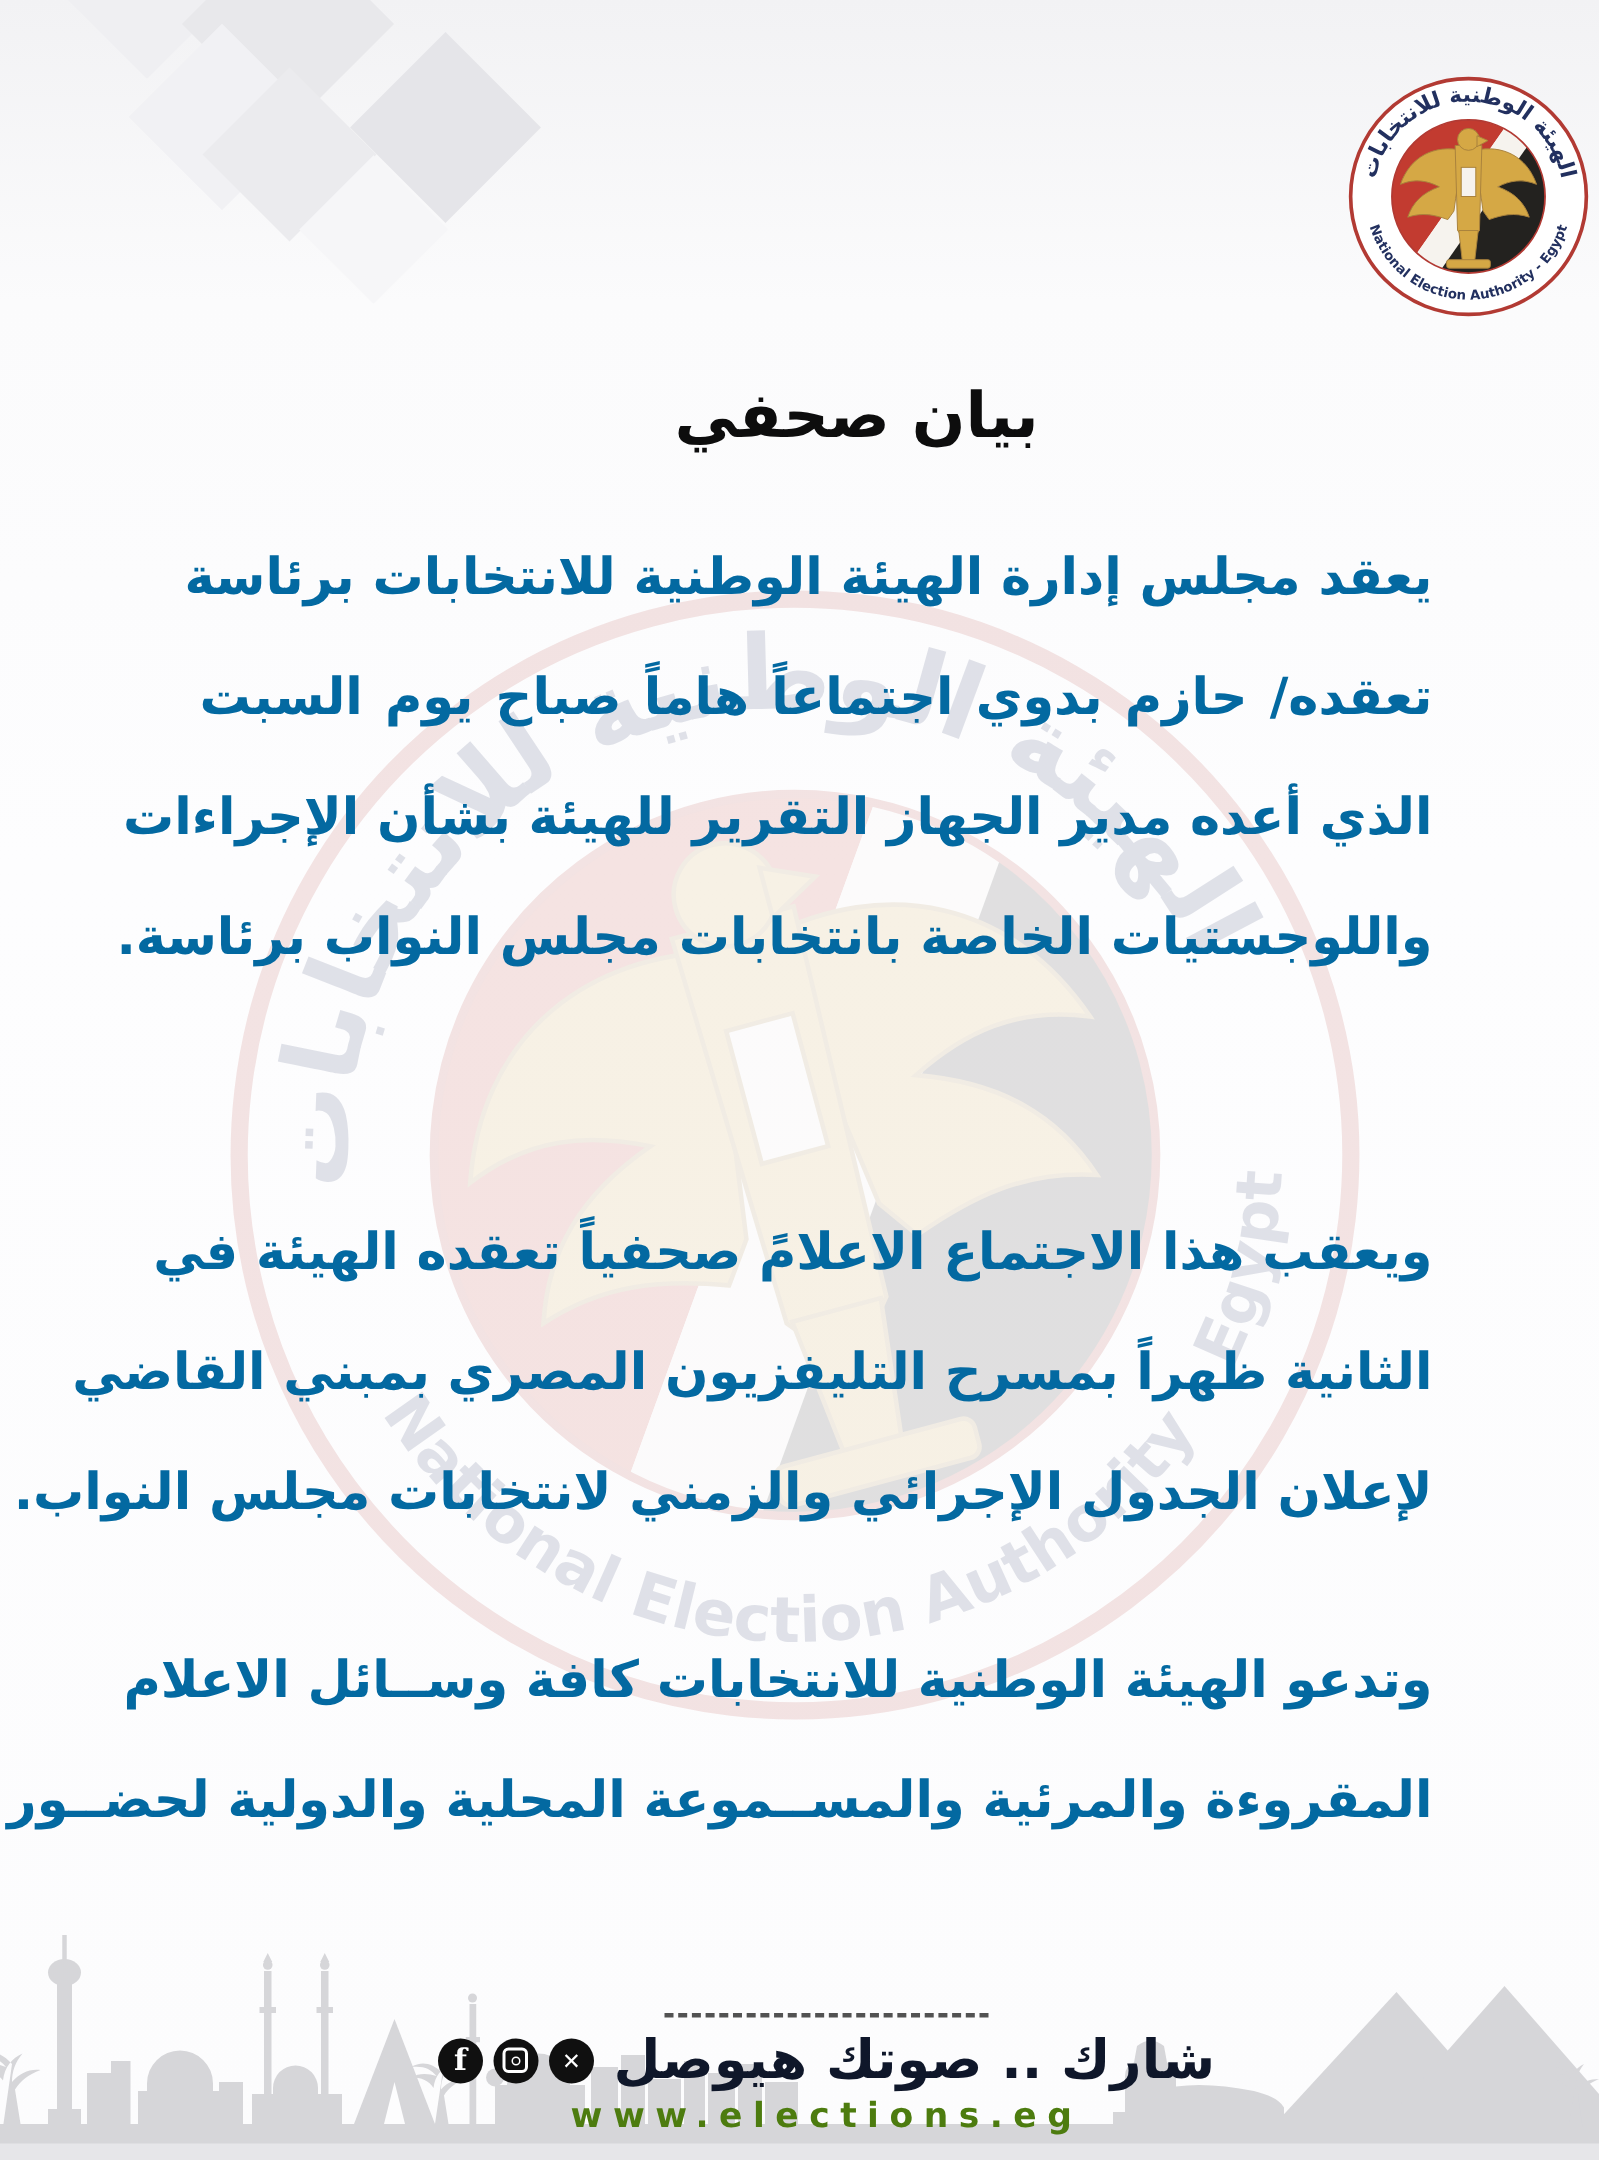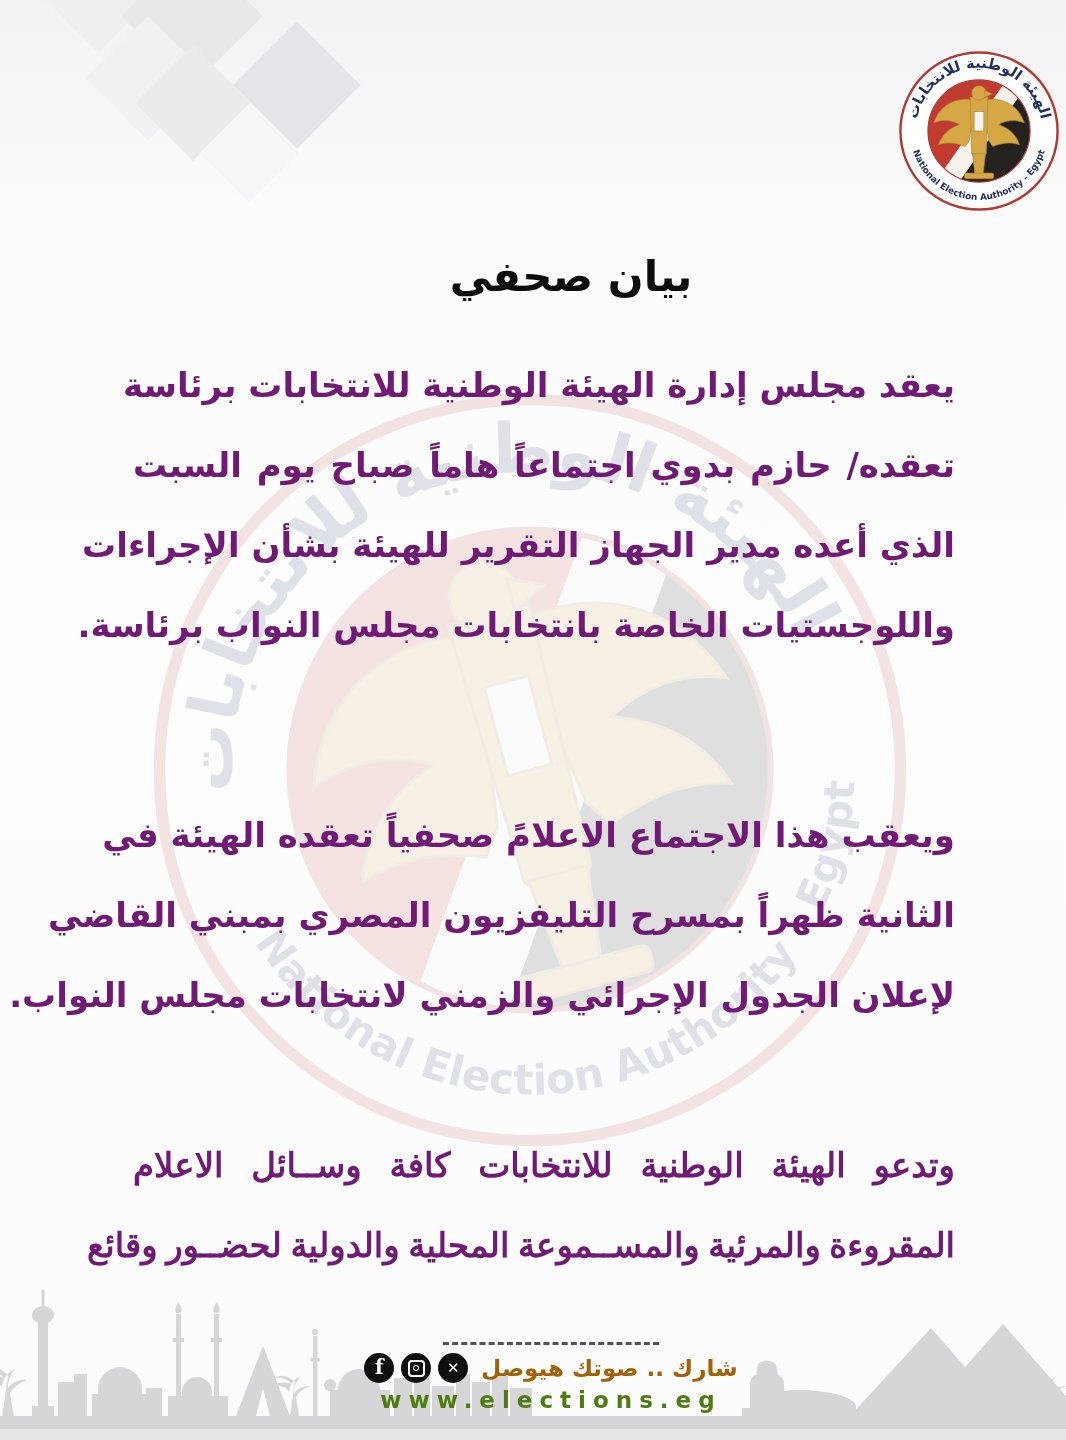--- a/index.html
+++ b/index.html
@@ -30,36 +30,36 @@
   
   .doc-title{
     position:absolute;left:0;right:0;top:252px;text-align:center;
     transform:translateX(38px);
     font-size:42px;font-weight:bold;letter-spacing:1px;color:#0d0d0d;
   }
 
   
   .para{
     position:absolute;right:111px;width:822px;direction:rtl;
-    font-size:34px;font-weight:bold;line-height:80px;color:#701a75;
-  }
-  .p1{top:345px;} .p2{top:795px;} .p3{top:1126px;font-family:Liberation Serif, serif;}
+    font-size:34px;font-weight:bold;line-height:80px;color:#0369a1;
+  }
+  .p1{top:345px;} .p2{top:795px;} .p3{top:1080px;}
   .pline{text-align:justify;text-align-last:justify;white-space:nowrap;}
   .pline.last{text-align-last:right;}
 
   
   .skyline{position:absolute;left:0;bottom:0;width:1066px;height:162px;}
   .footer-group{
     position:absolute;left:0;right:0;top:1342px;
     display:flex;flex-direction:column;align-items:center;
     transform:translateX(18px);
   }
   .dash-sep{width:216px;height:0;border-top:3px dashed #525252;margin-bottom:8px;}
   .share-row{display:flex;align-items:center;gap:7px;direction:rtl;}
-  .share-text{font-size:23px;font-weight:bold;color:#a16207;margin-left:6px;}
+  .share-text{font-size:36px;font-weight:bold;color:#0f172a;margin-left:6px;}
   .soc{
     width:30px;height:30px;border-radius:50%;background:#101010;color:#fff;
     display:flex;align-items:center;justify-content:center;
     font-weight:bold;box-sizing:border-box;
   }
   .soc.fb{font-family:"DejaVu Serif",serif;font-size:20px;padding-bottom:2px;}
   .soc.xx{font-size:15px;}
   .ig-box{width:13px;height:13px;border:2px solid #fff;border-radius:4px;position:relative;}
   .ig-box::after{content:"";position:absolute;left:3.5px;top:3.5px;width:6px;height:6px;border:1.6px solid #fff;border-radius:50%;box-sizing:border-box;}
   .website{

